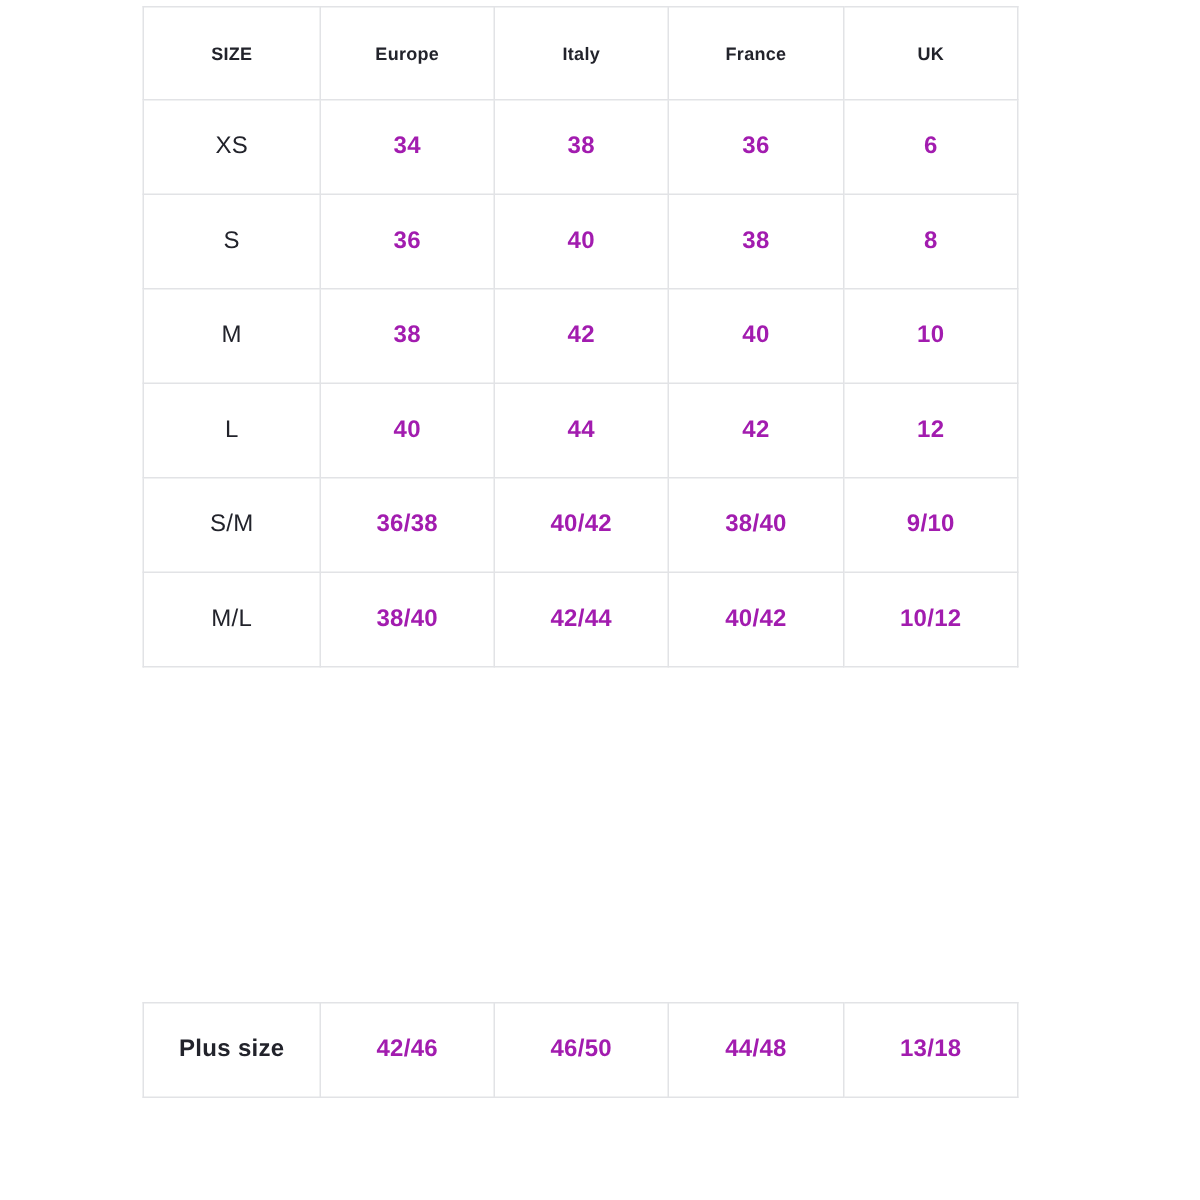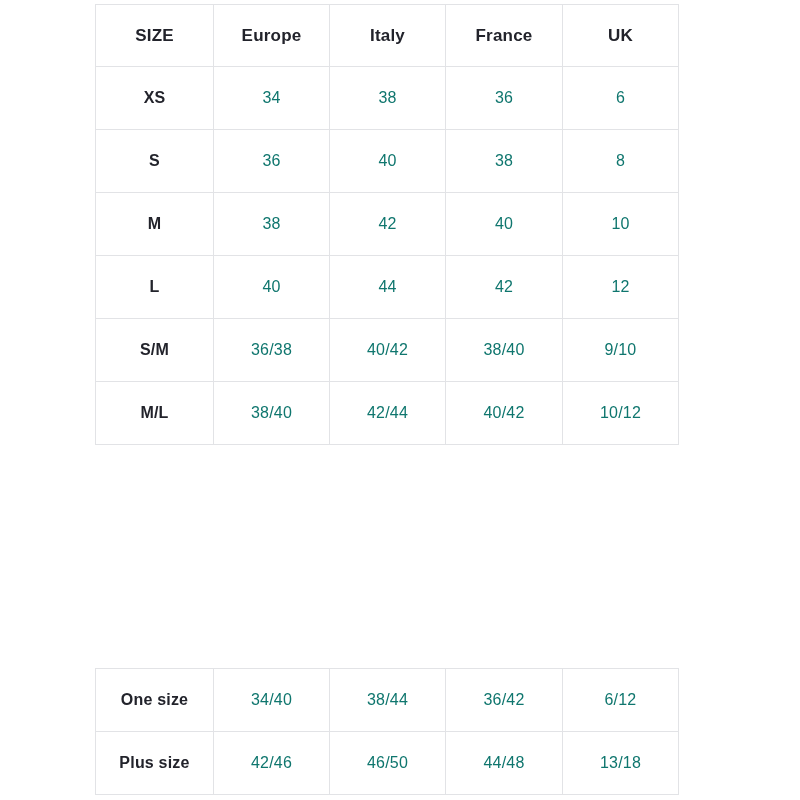--- a/index.html
+++ b/index.html
@@ -39,33 +39,33 @@
   table.size-table col.c3 { width: 117px; }
   table.size-table col.c4 { width: 116px; }
 
   table.size-table td,
   table.size-table th {
     border: 1px solid #e2e3e6;
     text-align: center;
     vertical-align: middle;
     padding: 0;
     font-size: 16px;
-    font-weight: 400;
-    color: #0f766e;
+    font-weight: 700;
+    color: #a21caf;
     letter-spacing: 0.2px;
   }
   table.size-table thead th {
     height: 61px;
     font-weight: 700;
-    font-size: 17px;
+    font-size: 12px;
     color: #22232b;
   }
   table.size-table tbody tr { height: 63px; }
   table.size-table tbody td.rowhead {
-    font-weight: 700;
+    font-weight: 400;
     color: #22232b;
   }
   .table-wrap.secondary table.size-table tbody tr { height: 63px; }
   .table-wrap.secondary table.size-table tbody td.rowhead {
     font-weight: 700;
     font-size: 16px;
   }
 </style>
 </head>
 <body>
@@ -141,27 +141,20 @@
     <table class="size-table">
       <colgroup>
         <col class="c0">
           <col class="c1">
           <col class="c2">
           <col class="c3">
           <col class="c4">
       </colgroup>
       <tbody>
         <tr>
-          <td class="rowhead">One size</td>
-          <td>34/40</td>
-          <td>38/44</td>
-          <td>36/42</td>
-          <td>6/12</td>
-        </tr>
-        <tr>
           <td class="rowhead">Plus size</td>
           <td>42/46</td>
           <td>46/50</td>
           <td>44/48</td>
           <td>13/18</td>
         </tr>
       </tbody>
     </table>
   </div>
 

